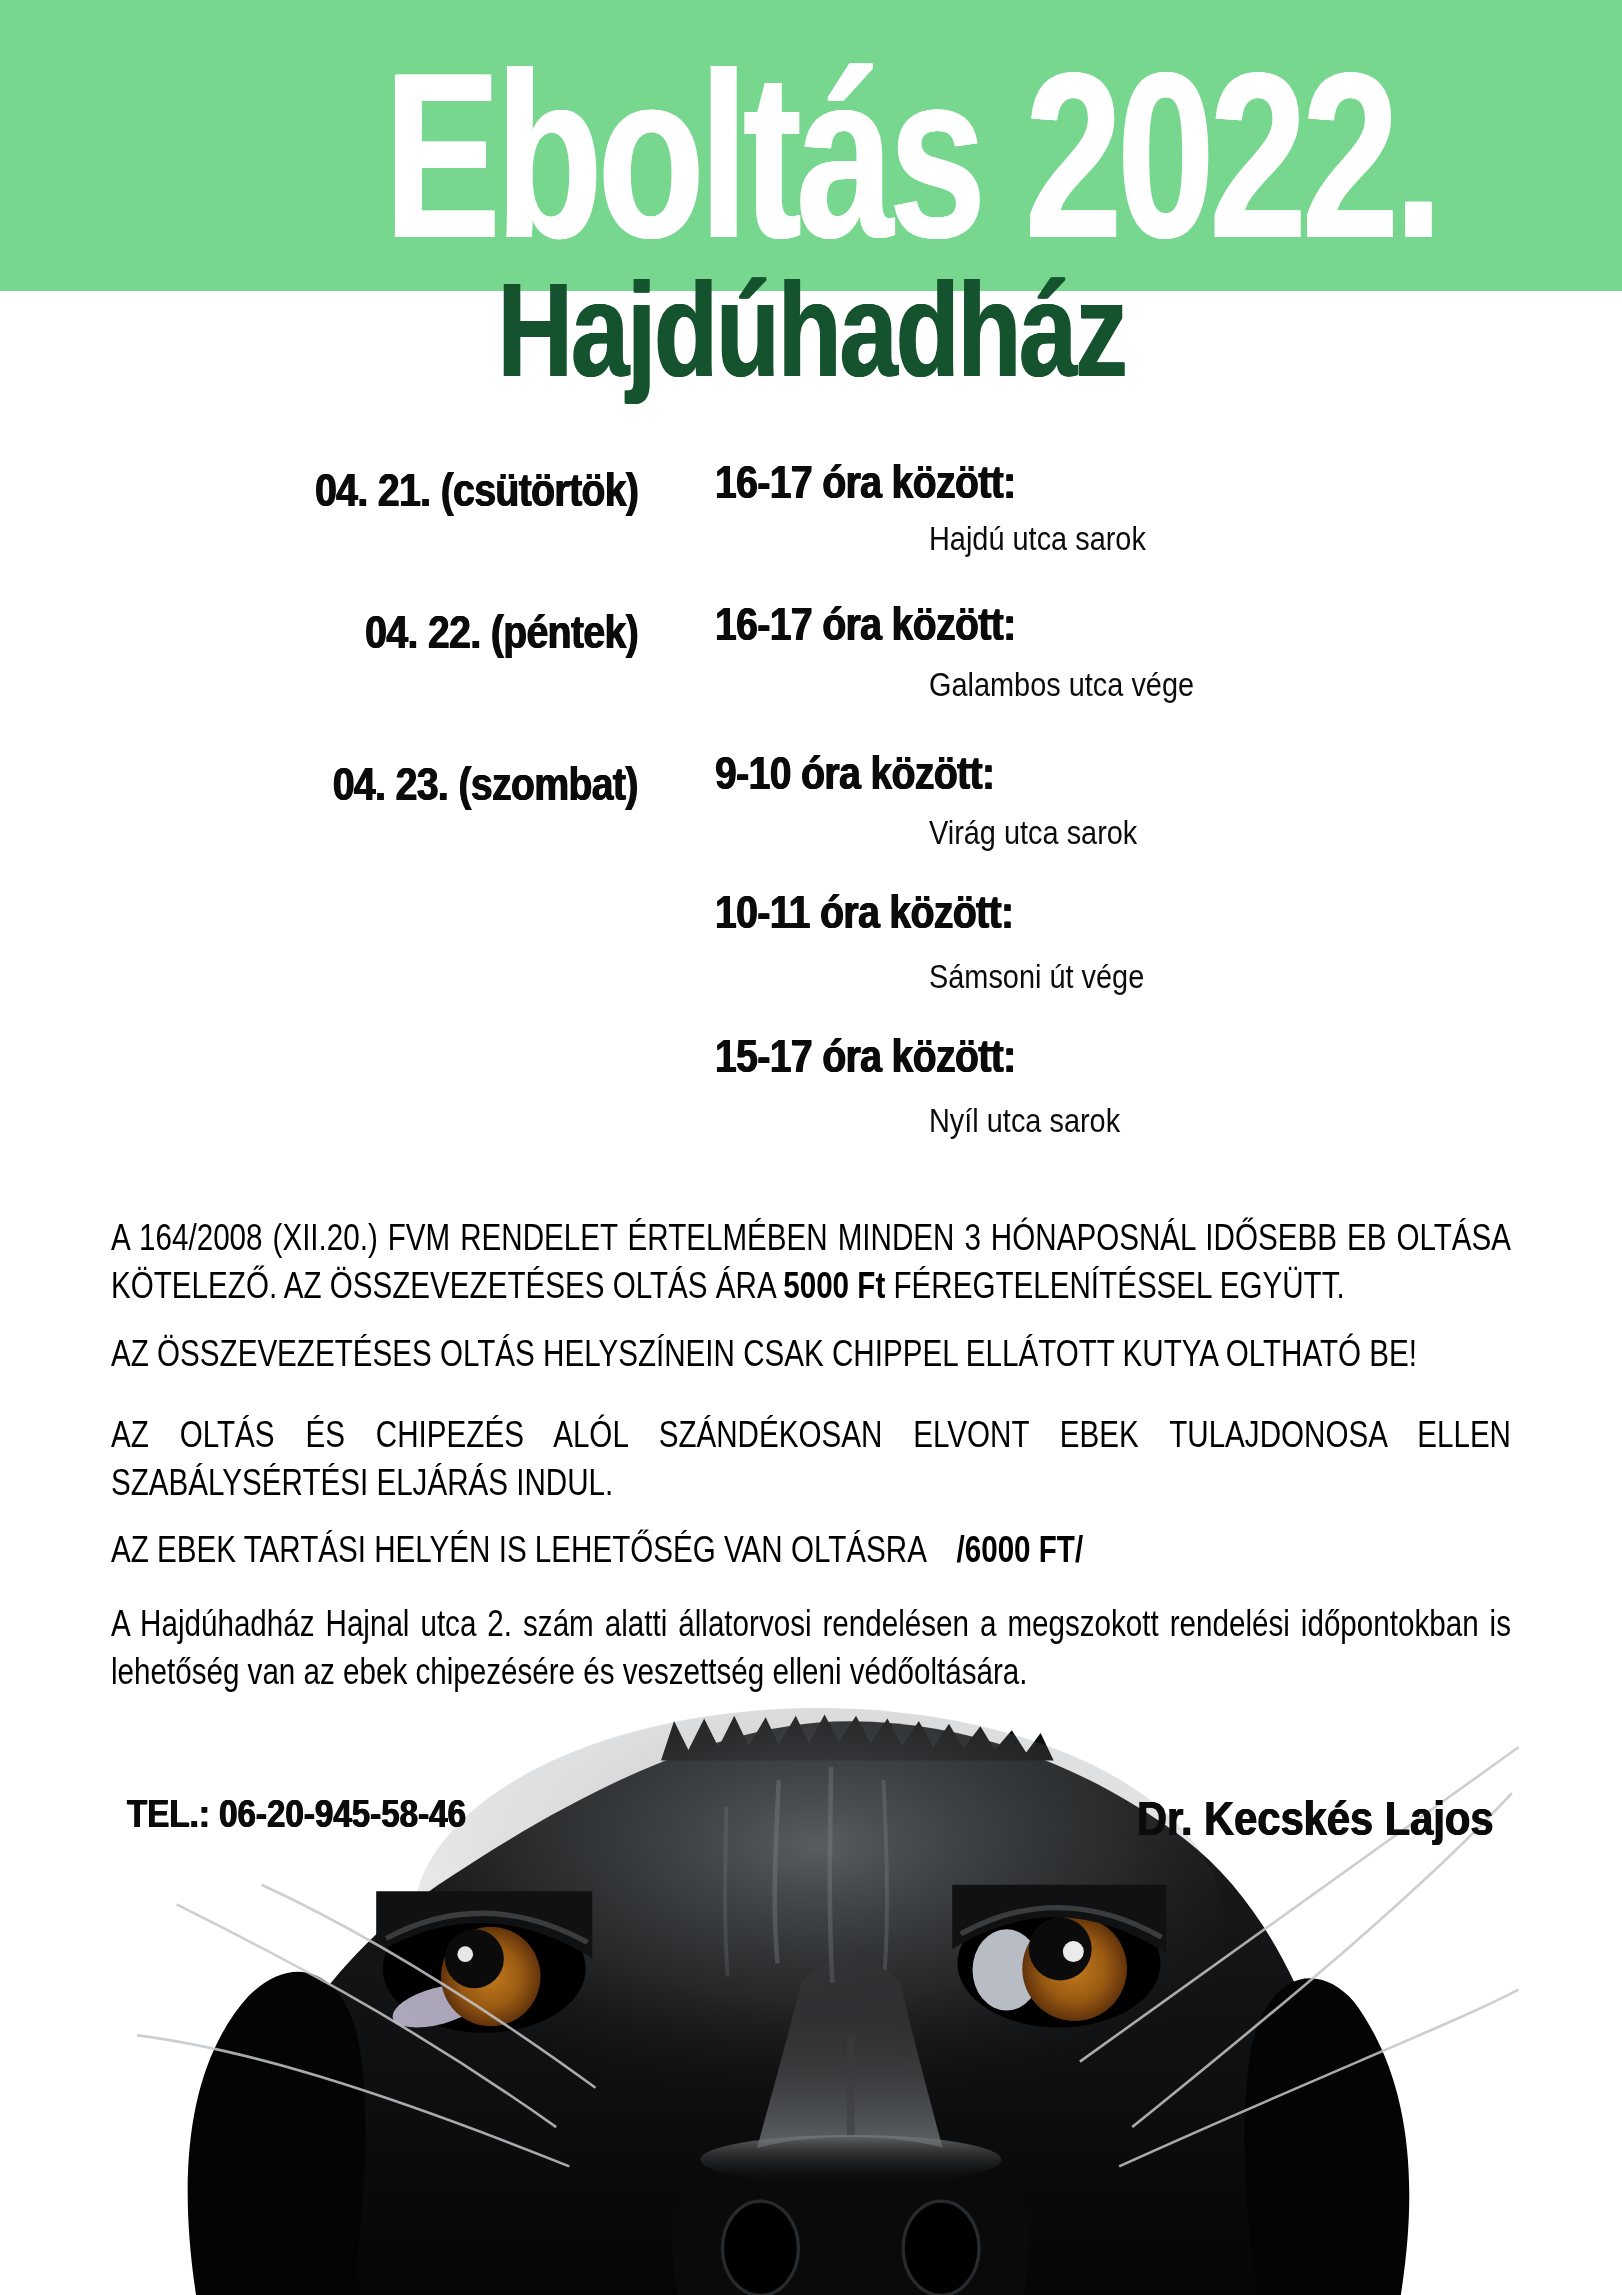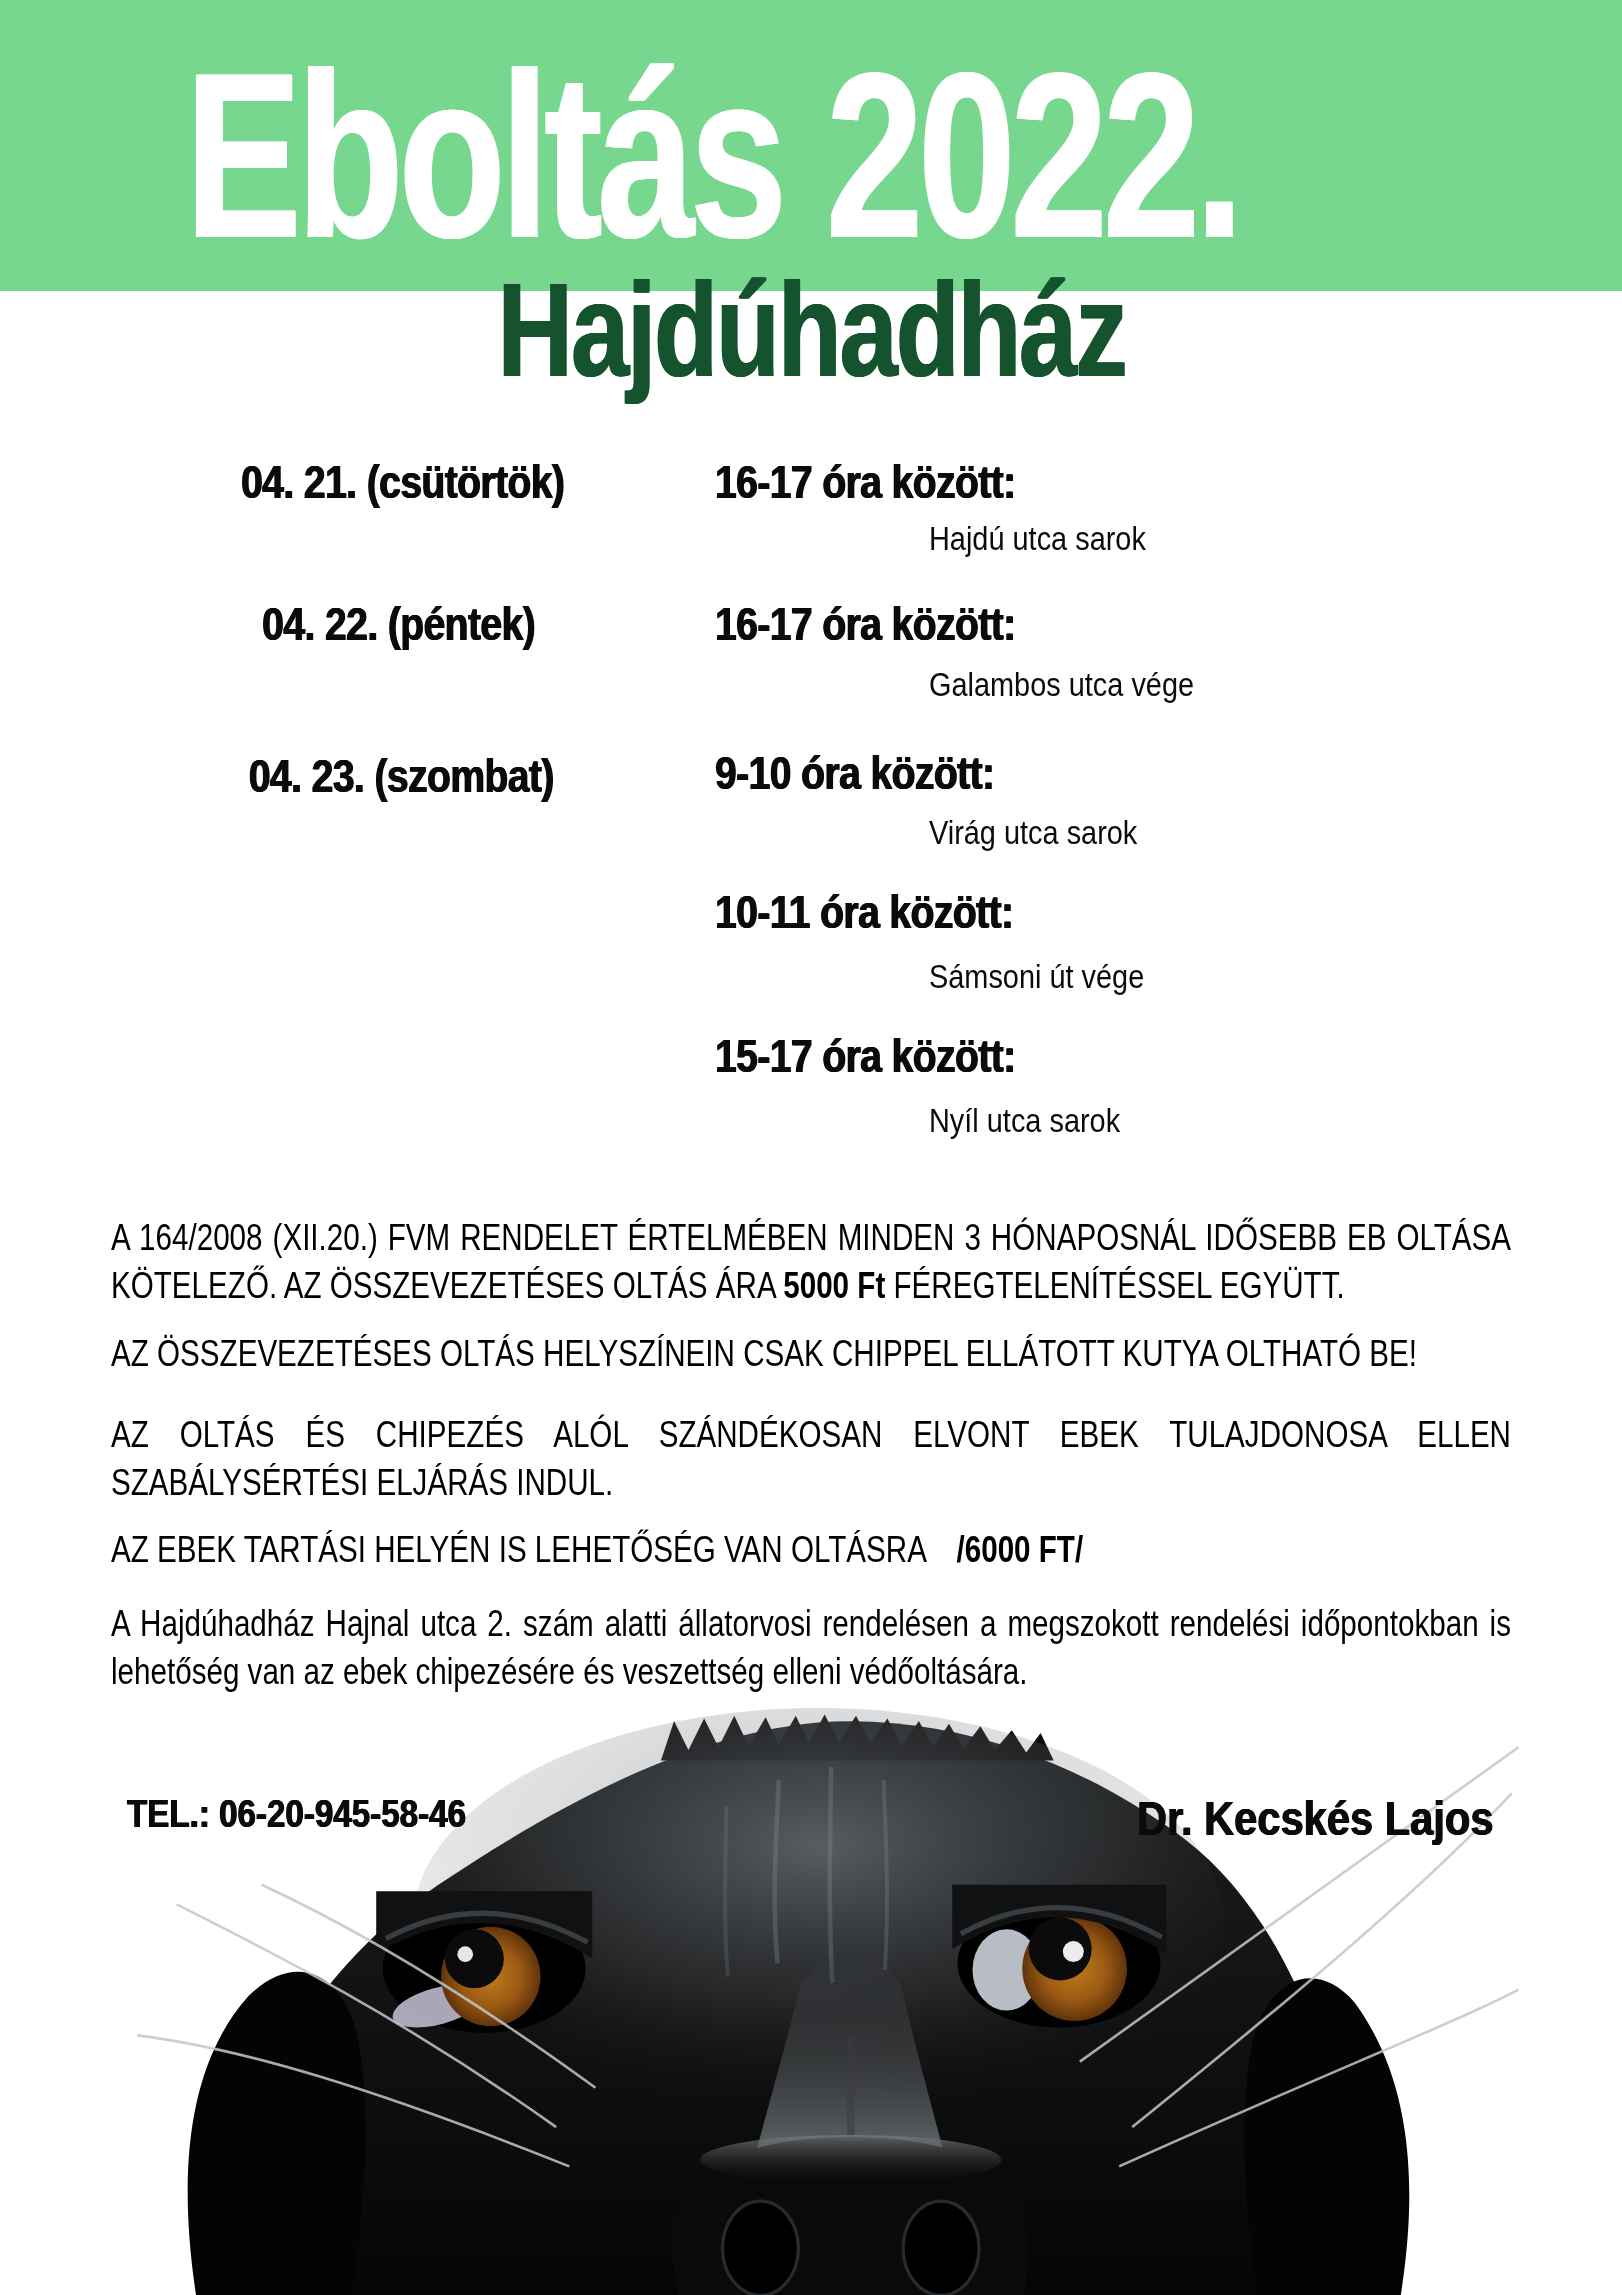--- a/index.html
+++ b/index.html
@@ -3,38 +3,38 @@
 <meta charset="utf-8">
 <style>
   html,body{margin:0;padding:0;background:#888;}
   .page{
     position:relative;width:1623px;height:2295px;background:#ffffff;overflow:hidden;
     font-family:"Liberation Sans",sans-serif;color:#0b0b0b;margin:0 auto;
   }
   
   .banner{position:absolute;left:0;top:0;width:1623px;height:291px;background:#77d78e;}
   .title{
-    position:absolute;left:0;top:37px;width:1623px;text-align:left;
+    position:absolute;left:0;top:37px;width:1623px;text-align:right;
     font-size:236px;line-height:1;font-weight:700;color:#ffffff;white-space:nowrap;z-index:2;
   }
   .title .in{letter-spacing:-6.5px;text-shadow:1.3px 0 0 currentColor,-1.3px 0 0 currentColor;}
   .subtitle{
     position:absolute;left:0;top:263px;width:1623px;text-align:center;
     font-size:134px;line-height:1;font-weight:700;color:#14532d;white-space:nowrap;z-index:2;
   }
   .subtitle .in{letter-spacing:-2.6px;text-shadow:1px 0 0 currentColor,-1px 0 0 currentColor;}
   
   .cxC{display:inline-block;transform:scaleX(.74);transform-origin:center center;}
   .cxC2{display:inline-block;transform:scaleX(.78);transform-origin:center center;}
   .cxL{display:inline-block;transform:scaleX(.85);transform-origin:left center;}
   .cxR{display:inline-block;transform:scaleX(.85);transform-origin:right center;}
   
   .sch{position:absolute;font-size:46px;line-height:1;font-weight:700;white-space:nowrap;letter-spacing:-0.7px;text-align:right;}
   .sch .in{text-shadow:0.7px 0 0 currentColor,-0.7px 0 0 currentColor;}
-  .sch-date{left:111px;width:527px;text-align:center;}
+  .sch-date{left:111px;width:527px;text-align:right;margin-top:8px;}
   .sch-time{left:715px;}
   .sch-place{left:929px;font-weight:400;font-size:34px;letter-spacing:0;}
   .sch-place .in{text-shadow:none;}
   
   .paras{
     position:absolute;left:111px;top:1214px;width:1750px;
     transform:scaleX(.8);transform-origin:left top;
     font-size:37px;line-height:48px;text-align:justify;color:#000;
   }
   .paras p{margin:0;}

